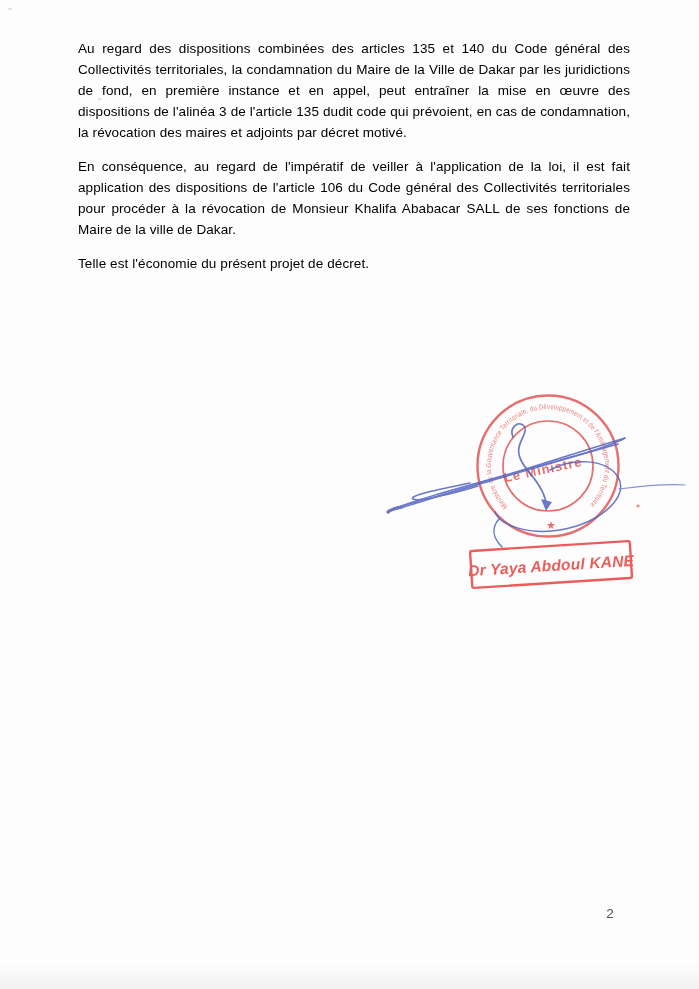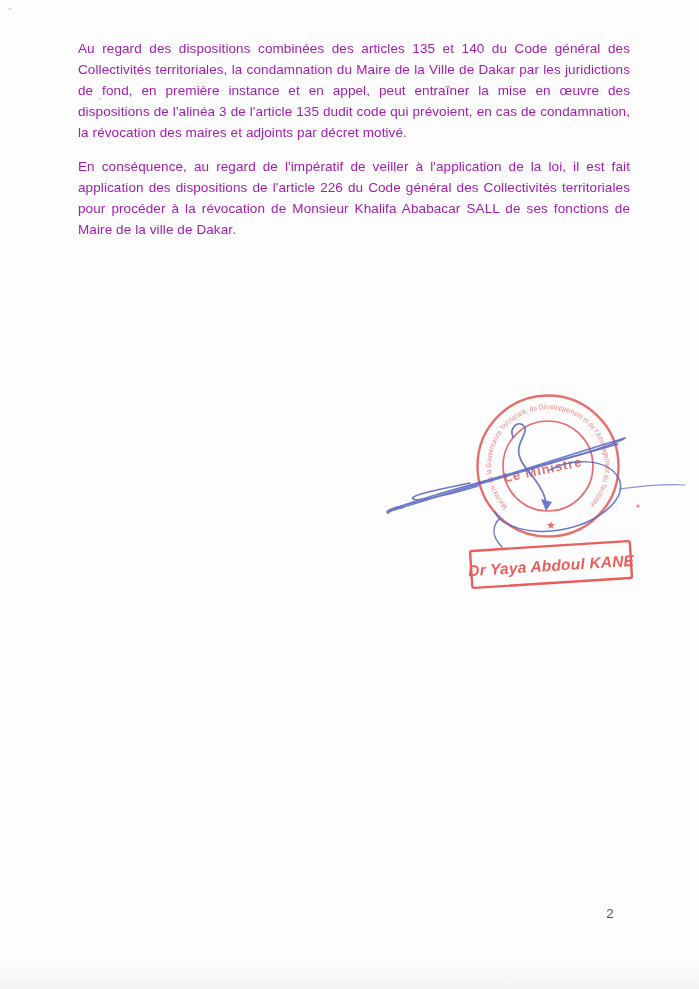--- a/index.html
+++ b/index.html
@@ -9,21 +9,21 @@
     background:#fdfdfd;
     overflow:hidden;
     font-family:"Liberation Sans","DejaVu Sans",sans-serif;
   }
   .scan-bottom{
     position:absolute;left:0;bottom:0;width:699px;height:26px;
     background:linear-gradient(to bottom,rgba(240,240,242,0),rgba(236,236,239,.65));
   }
   .doc-text{
     position:absolute;left:78px;top:38px;width:552px;
-    color:#a21caf;
+    color:#000000;
     font-size:13.5px;line-height:21px;letter-spacing:.1px;
   }
   .doc-text p{margin:0;text-align:justify;}
   .doc-text p + p{margin-top:13px;}
   .page-number{
     position:absolute;left:598px;top:906px;width:24px;
     text-align:center;color:#4d525c;font-size:13.5px;
   }
   .speck{position:absolute;background:#b9bcc2;opacity:.5;border-radius:50%;}
   svg text{font-family:"Liberation Sans","DejaVu Sans",sans-serif;}
@@ -33,21 +33,22 @@
 <body>
 
 <div class="page">
 
   <div class="speck" style="left:98px;top:98px;width:3px;height:2px;"></div>
   <div class="speck" style="left:160px;top:108px;width:2px;height:2px;"></div>
   <div class="speck" style="left:8px;top:8px;width:4px;height:2px;"></div>
 
   <div class="doc-text">
     <p>Au regard des dispositions combinées des articles 135 et 140 du Code général des Collectivités territoriales, la condamnation du Maire de la Ville de Dakar par les juridictions de fond, en première instance et en appel, peut entraîner la mise en œuvre des dispositions de l'alinéa 3 de l'article 135 dudit code qui prévoient, en cas de condamnation, la révocation des maires et adjoints par décret motivé.</p>
-    <p>En conséquence, au regard de l'impératif de veiller à l'application de la loi, il est fait application des dispositions de l'article 226 du Code général des Collectivités territoriales pour procéder à la révocation de Monsieur Khalifa Ababacar SALL de ses fonctions de Maire de la ville de Dakar.</p>
+    <p>En conséquence, au regard de l'impératif de veiller à l'application de la loi, il est fait application des dispositions de l'article 106 du Code général des Collectivités territoriales pour procéder à la révocation de Monsieur Khalifa Ababacar SALL de ses fonctions de Maire de la ville de Dakar.</p>
+    <p>Telle est l'économie du présent projet de décret.</p>
   </div>
 
   <svg class="overlay" width="699" height="989" viewBox="0 0 699 989">
     <defs>
       <path id="ringPath" d="M 507.7 506.3 A 57 57 0 1 1 588.3 506.3" fill="none"></path>
     </defs>
 
     <g opacity="0.82">
       <circle cx="548" cy="466" r="70.5" fill="none" stroke="#e0504f" stroke-width="2.4"></circle>
       <circle cx="548" cy="466" r="45" fill="none" stroke="#e0504f" stroke-width="1.7"></circle>

